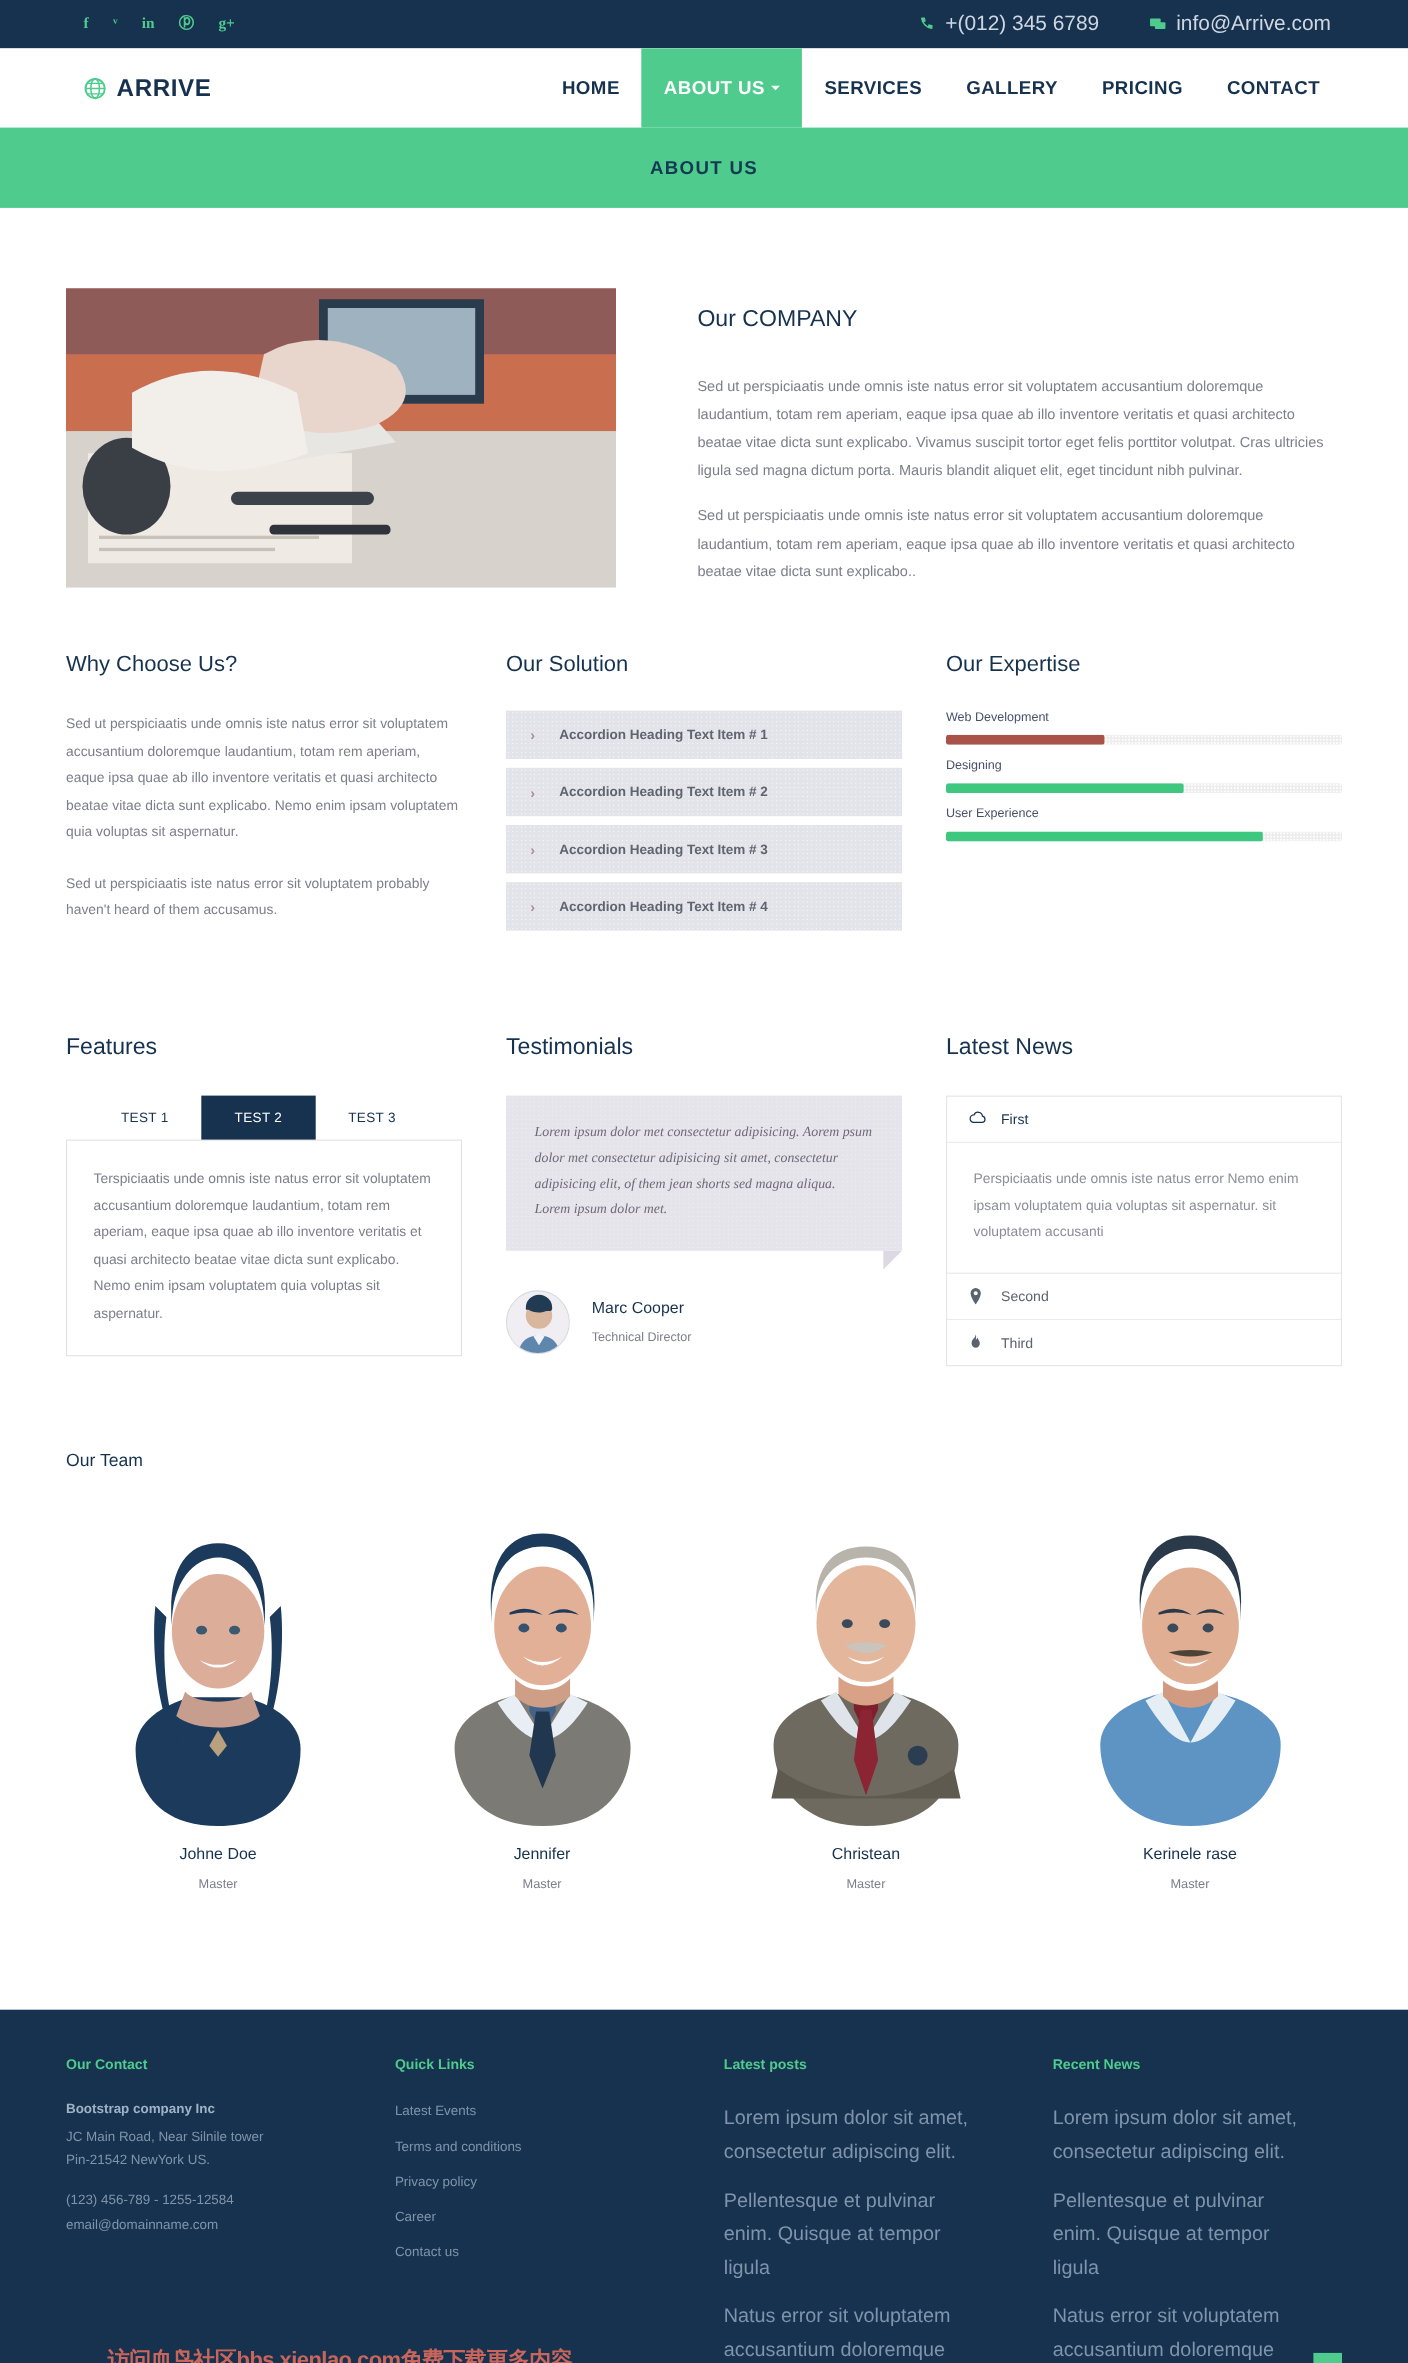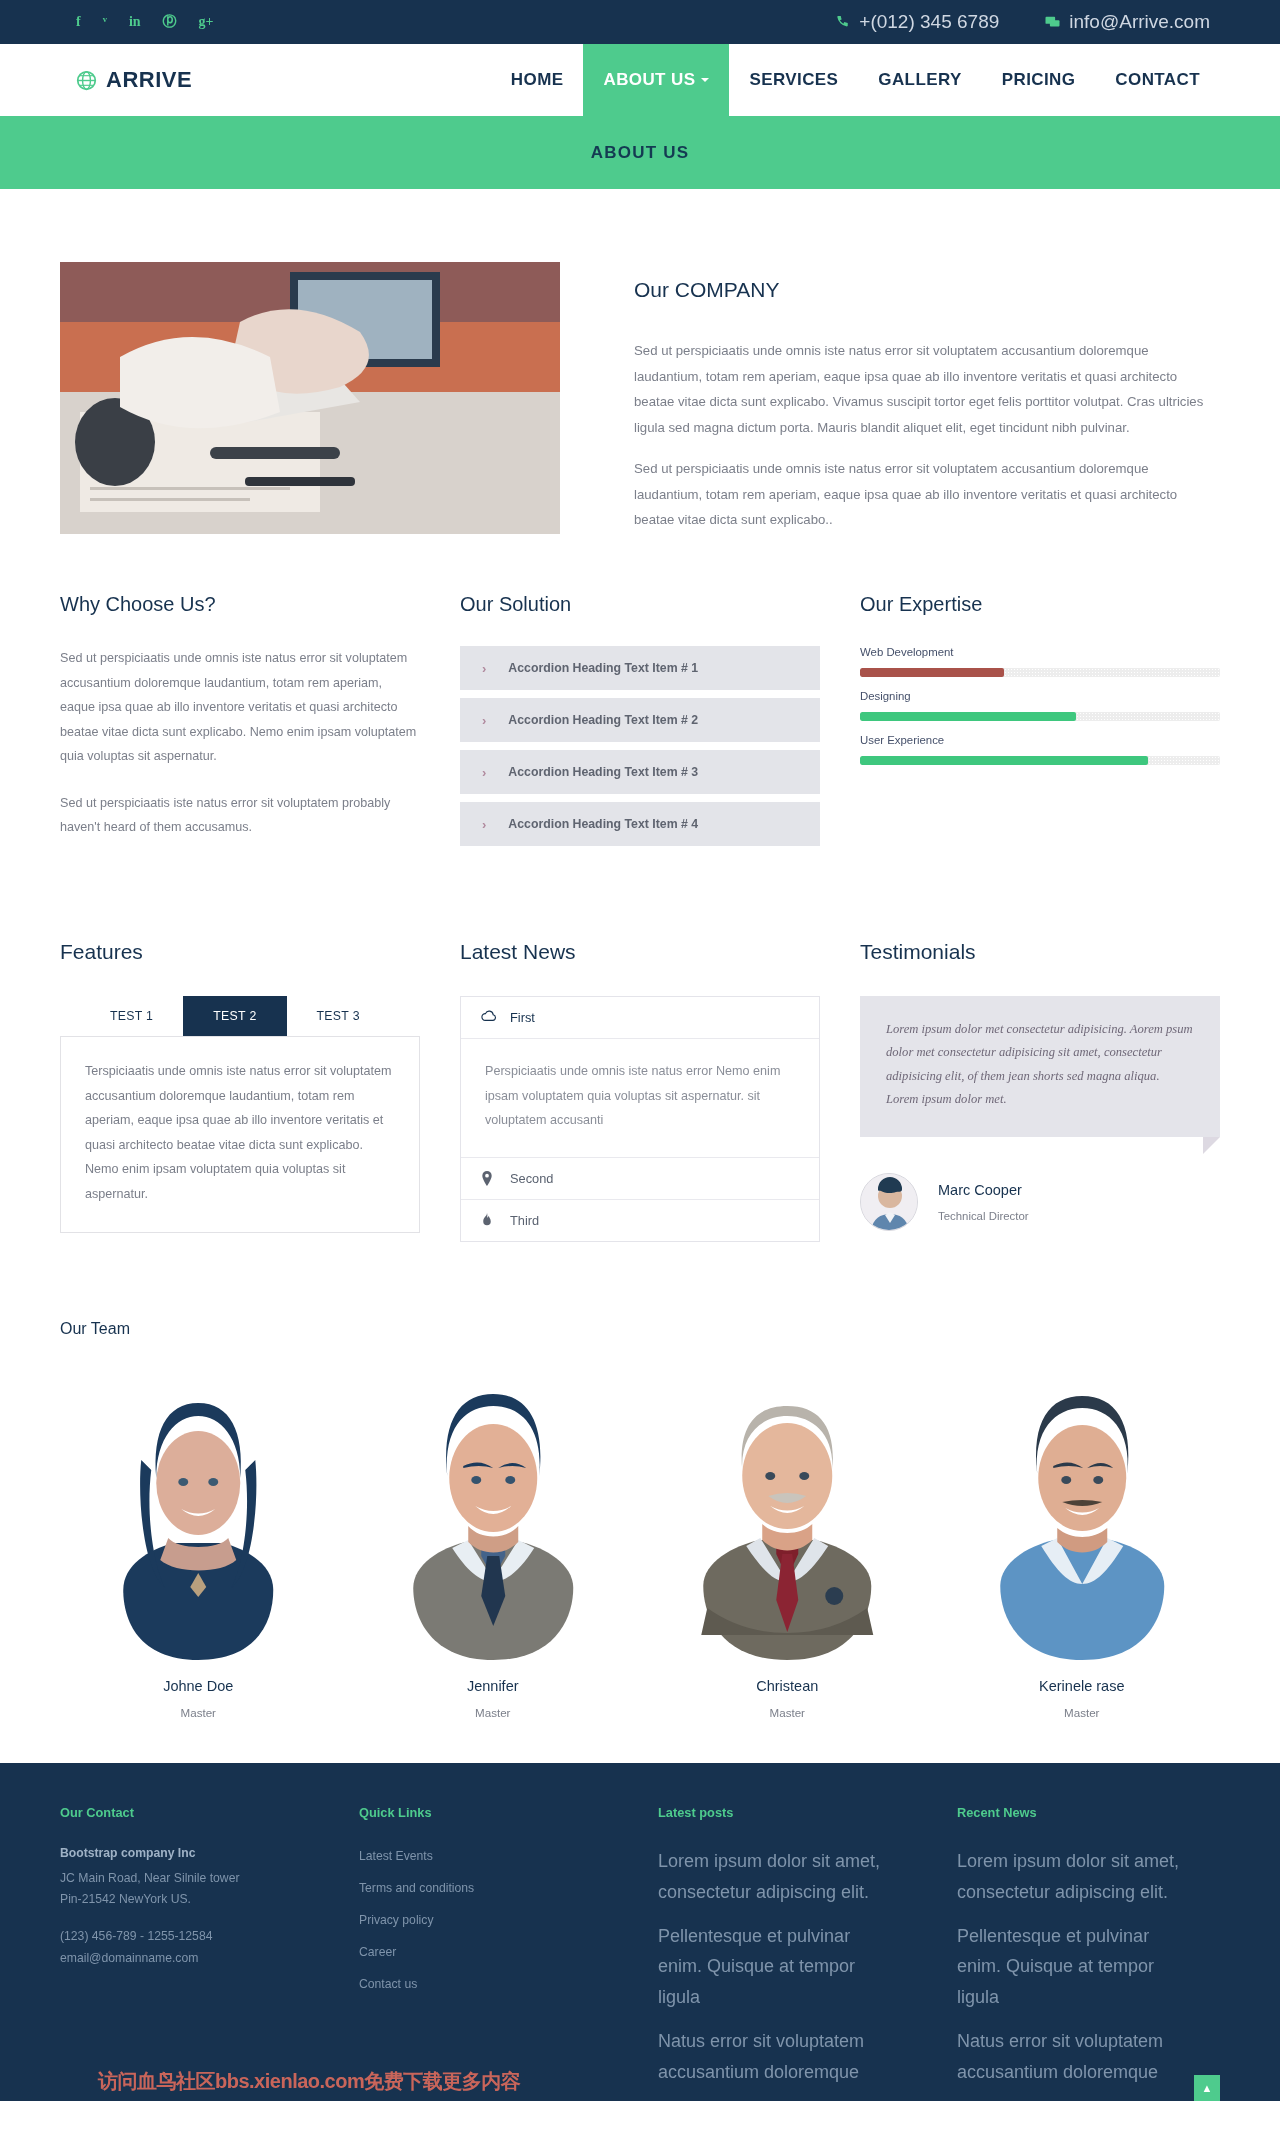--- a/index.html
+++ b/index.html
@@ -220,21 +220,21 @@
     width: 58px; height: 58px; border-radius: 50%;
     border: 1px solid #d8d8de;
     overflow: hidden;
     background: #eceaf0;
     flex: 0 0 58px;
   }
   .author .nm { color: #17324f; font-size: 14.5px; margin-bottom: 12px; }
   .author .rl { color: #7b7f8a; font-size: 11.4px; }
 
   
-  .team { padding: 78px 0 44px; }
+  .team { padding: 78px 0 108px; }
   .team h3 { color: #17324f; font-size: 16px; font-weight: normal; margin-bottom: 40px; }
   .team .grid { display: flex; gap: 18px; }
   .team .member { flex: 1; text-align: center; }
   .team .photo {
     height: 282px;
     overflow: hidden;
     position: relative;
     background: #ffffff;
     margin-bottom: 18px;
   }
@@ -451,20 +451,43 @@
         <div class="tab">TEST 1</div>
         <div class="tab active">TEST 2</div>
         <div class="tab">TEST 3</div>
       </div>
       <div class="tab-panel">
         <p>Terspiciaatis unde omnis iste natus error sit voluptatem accusantium doloremque laudantium, totam rem aperiam, eaque ipsa quae ab illo inventore veritatis et quasi architecto beatae vitae dicta sunt explicabo. Nemo enim ipsam voluptatem quia voluptas sit aspernatur.</p>
       </div>
     </div>
 
     <div class="col">
+      <h3>Testimonials</h3>
+      <div class="quote">
+        <p>Lorem ipsum dolor met consectetur adipisicing. Aorem psum dolor met consectetur adipisicing sit amet, consectetur adipisicing elit, of them jean shorts sed magna aliqua. Lorem ipsum dolor met.</p>
+        <span class="tail"></span>
+      </div>
+      <div class="author">
+        <div class="av">
+          <svg width="58" height="58" viewBox="0 0 58 58">
+            <rect width="58" height="58" fill="#f0eef2"></rect>
+            <circle cx="29" cy="22" r="12" fill="#d9b79f"></circle>
+            <path d="M17 15a12 12 0 0124 0c0 4-3 2-6 3-5 2-12 1-15-1-2-1-3 1-3-2z" fill="#203b52"></path>
+            <path d="M10 58c1-13 9-18 19-18s18 5 19 18z" fill="#5f86ad"></path>
+            <path d="M24 41l5 8 5-8-5-3z" fill="#f1f3f6"></path>
+          </svg>
+        </div>
+        <div>
+          <div class="nm">Marc Cooper</div>
+          <div class="rl">Technical Director</div>
+        </div>
+      </div>
+    </div>
+
+    <div class="col">
       <h3>Latest News</h3>
       <div class="news">
         <div class="hd">
           <span class="ic">
             <svg width="16" height="12" viewBox="0 0 20 14">
                 <path d="M5.2 12.5h9.6a3.6 3.6 0 00.4-7.1A5 5 0 005.6 4 3.9 3.9 0 005.2 12.5z" fill="none" stroke="#17324f" stroke-width="1.4"></path>
               </svg>
           </span>
           <span class="t open">First</span>
         </div>
@@ -479,43 +502,20 @@
           </span>
           <span class="t">Second</span>
         </div>
         <div class="hd last">
           <span class="ic">
             <svg width="12" height="15" viewBox="0 0 12 16">
                 <path d="M6 0C6 4 2 4 2 9a4 4 0 008 0c0-3-2-4-2-6 0 0-1 2-2 2 1-2 0-5 0-5z" fill="#5c6370"></path>
               </svg>
           </span>
           <span class="t">Third</span>
-        </div>
-      </div>
-    </div>
-
-    <div class="col">
-      <h3>Testimonials</h3>
-      <div class="quote">
-        <p>Lorem ipsum dolor met consectetur adipisicing. Aorem psum dolor met consectetur adipisicing sit amet, consectetur adipisicing elit, of them jean shorts sed magna aliqua. Lorem ipsum dolor met.</p>
-        <span class="tail"></span>
-      </div>
-      <div class="author">
-        <div class="av">
-          <svg width="58" height="58" viewBox="0 0 58 58">
-            <rect width="58" height="58" fill="#f0eef2"></rect>
-            <circle cx="29" cy="22" r="12" fill="#d9b79f"></circle>
-            <path d="M17 15a12 12 0 0124 0c0 4-3 2-6 3-5 2-12 1-15-1-2-1-3 1-3-2z" fill="#203b52"></path>
-            <path d="M10 58c1-13 9-18 19-18s18 5 19 18z" fill="#5f86ad"></path>
-            <path d="M24 41l5 8 5-8-5-3z" fill="#f1f3f6"></path>
-          </svg>
-        </div>
-        <div>
-          <div class="nm">Marc Cooper</div>
-          <div class="rl">Technical Director</div>
         </div>
       </div>
     </div>
 
   </div>
 </div>
 
 <div class="container">
   <div class="team">
     <h3>Our Team</h3>

